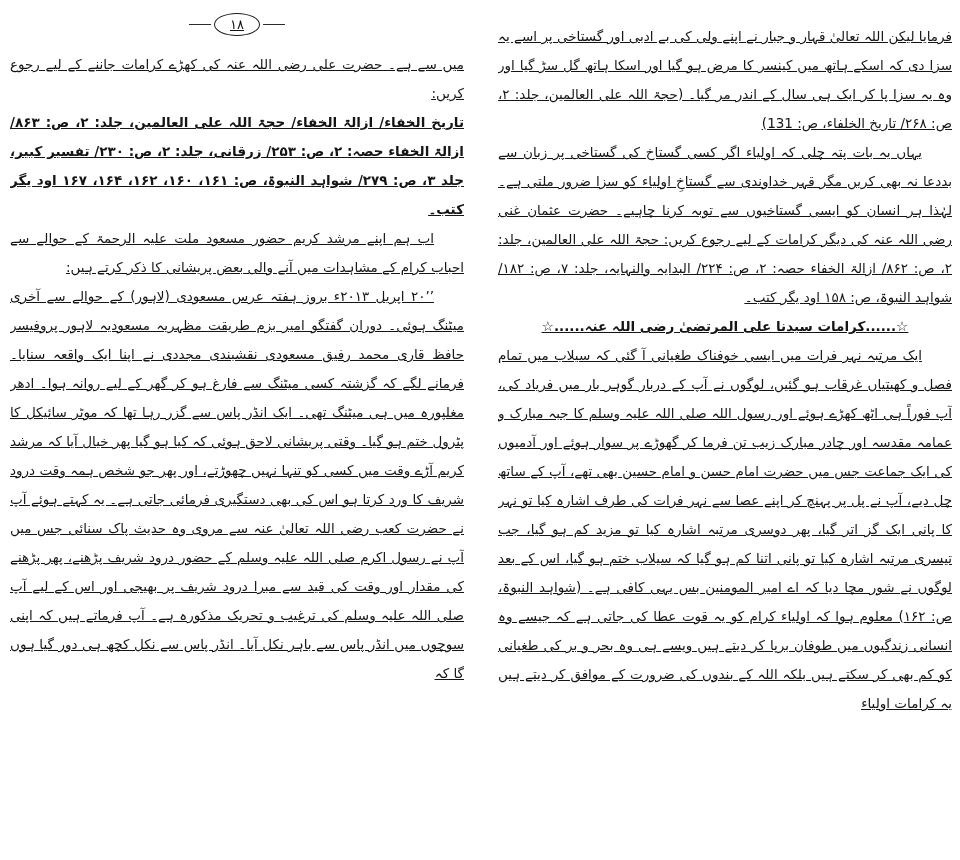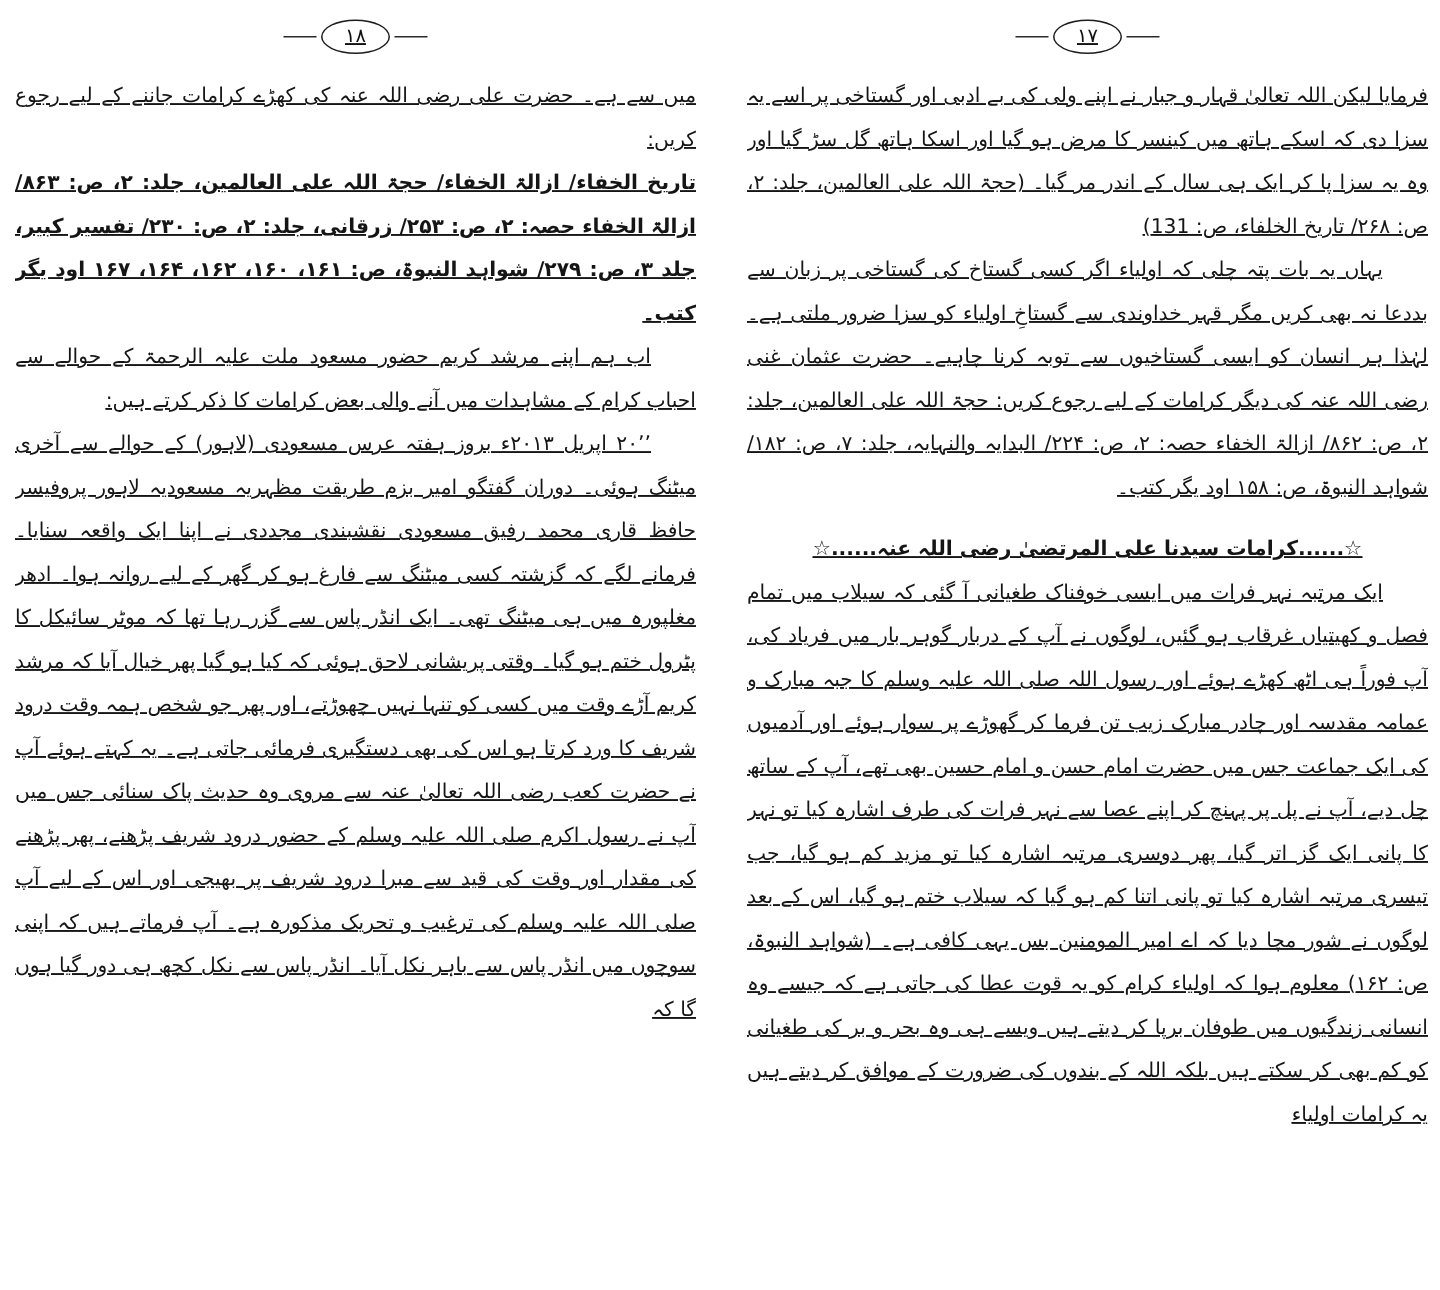--- a/index.html
+++ b/index.html
@@ -54,48 +54,42 @@
     color: #151515;
     overflow: hidden;
   }
   .page-body p { margin: 0; }
   .page-body p.indent { text-indent: 30px; }
   .page-body p.bold { font-weight: bold; }
   .page-body p.heading {
     text-align: center;
     font-weight: bold;
     text-indent: 0;
-    margin-top: 12px;
   }
 </style>
 </head>
 <body>
 
 <div class="spread">
 
   <div class="page page-left">
     <div class="ornament">
       <span class="orn-line"></span>
       <span class="orn-oval">۱۸</span>
       <span class="orn-line"></span>
     </div>
     <div class="page-body">
         <p class="">میں سے ہے۔ حضرت علی رضی اللہ عنہ کی کھڑے کرامات جاننے کے لیے رجوع کریں:</p>
         <p class="bold">تاریخ الخفاء/ ازالۃ الخفاء/ حجۃ اللہ علی العالمین، جلد: ۲، ص: ۸۶۳/ ازالۃ الخفاء حصہ: ۲، ص: ۲۵۳/ زرقانی، جلد: ۲، ص: ۲۳۰/ تفسیر کبیر، جلد ۳، ص: ۲۷۹/ شواہد النبوۃ، ص: ۱۶۱، ۱۶۰، ۱۶۲، ۱۶۴، ۱۶۷ اود یگر کتب۔</p>
-        <p class="indent">اب ہم اپنے مرشد کریم حضور مسعود ملت علیہ الرحمۃ کے حوالے سے احباب کرام کے مشاہدات میں آنے والی بعض کرامات کا ذکر کرتے ہیں:</p>
+        <p class="indent">اب ہم اپنے مرشد کریم حضور مسعود ملت علیہ الرحمۃ کے حوالے سے احباب کرام کے مشاہدات میں آنے والی بعض پریشانی کا ذکر کرتے ہیں:</p>
         <p class="indent">’’۲۰ اپریل ۲۰۱۳ء بروز ہفتہ عرس مسعودی (لاہور) کے حوالے سے آخری میٹنگ ہوئی۔ دوران گفتگو امیر بزم طریقت مظہریہ مسعودیہ لاہور پروفیسر حافظ قاری محمد رفیق مسعودی نقشبندی مجددی نے اپنا ایک واقعہ سنایا۔ فرمانے لگے کہ گزشتہ کسی میٹنگ سے فارغ ہو کر گھر کے لیے روانہ ہوا۔ ادھر مغلپورہ میں ہی میٹنگ تھی۔ ایک انڈر پاس سے گزر رہا تھا کہ موٹر سائیکل کا پٹرول ختم ہو گیا۔ وقتی پریشانی لاحق ہوئی کہ کیا ہو گیا پھر خیال آیا کہ مرشد کریم آڑے وقت میں کسی کو تنہا نہیں چھوڑتے، اور پھر جو شخص ہمہ وقت درود شریف کا ورد کرتا ہو اس کی بھی دستگیری فرمائی جاتی ہے۔ یہ کہتے ہوئے آپ نے حضرت کعب رضی اللہ تعالیٰ عنہ سے مروی وہ حدیث پاک سنائی جس میں آپ نے رسول اکرم صلی اللہ علیہ وسلم کے حضور درود شریف پڑھنے، پھر پڑھنے کی مقدار اور وقت کی قید سے مبرا درود شریف پر بھیجی اور اس کے لیے آپ صلی اللہ علیہ وسلم کی ترغیب و تحریک مذکورہ ہے۔ آپ فرماتے ہیں کہ اپنی سوچوں میں انڈر پاس سے باہر نکل آیا۔ انڈر پاس سے نکل کچھ ہی دور گیا ہوں گا کہ</p>
       </div>
   </div>
 
   <div class="page page-right">
-    <div class="ornament">
-      <span class="orn-line"></span>
-      <span class="orn-oval">۱۷</span>
-      <span class="orn-line"></span>
-    </div>
     <div class="page-body">
         <p class="">فرمایا لیکن اللہ تعالیٰ قہار و جبار نے اپنے ولی کی بے ادبی اور گستاخی پر اسے یہ سزا دی کہ اسکے ہاتھ میں کینسر کا مرض ہو گیا اور اسکا ہاتھ گل سڑ گیا اور وہ یہ سزا پا کر ایک ہی سال کے اندر مر گیا۔ (حجۃ اللہ علی العالمین، جلد: ۲، ص: ۲۶۸/ تاریخ الخلفاء، ص: 131)</p>
         <p class="indent">یہاں یہ بات پتہ چلی کہ اولیاء اگر کسی گستاخ کی گستاخی پر زبان سے بددعا نہ بھی کریں مگر قہر خداوندی سے گستاخِ اولیاء کو سزا ضرور ملتی ہے۔ لہٰذا ہر انسان کو ایسی گستاخیوں سے توبہ کرنا چاہیے۔ حضرت عثمان غنی رضی اللہ عنہ کی دیگر کرامات کے لیے رجوع کریں: حجۃ اللہ علی العالمین، جلد: ۲، ص: ۸۶۲/ ازالۃ الخفاء حصہ: ۲، ص: ۲۲۴/ البدایہ والنہایہ، جلد: ۷، ص: ۱۸۲/ شواہد النبوۃ، ص: ۱۵۸ اود یگر کتب۔</p>
         <p class="heading bold">☆......کرامات سیدنا علی المرتضیٰ رضی اللہ عنہ......☆</p>
         <p class="indent">ایک مرتبہ نہر فرات میں ایسی خوفناک طغیانی آ گئی کہ سیلاب میں تمام فصل و کھیتیاں غرقاب ہو گئیں، لوگوں نے آپ کے دربار گوہر بار میں فریاد کی، آپ فوراً ہی اٹھ کھڑے ہوئے اور رسول اللہ صلی اللہ علیہ وسلم کا جبہ مبارک و عمامہ مقدسہ اور چادر مبارک زیب تن فرما کر گھوڑے پر سوار ہوئے اور آدمیوں کی ایک جماعت جس میں حضرت امام حسن و امام حسین بھی تھے، آپ کے ساتھ چل دیے، آپ نے پل پر پہنچ کر اپنے عصا سے نہر فرات کی طرف اشارہ کیا تو نہر کا پانی ایک گز اتر گیا، پھر دوسری مرتبہ اشارہ کیا تو مزید کم ہو گیا، جب تیسری مرتبہ اشارہ کیا تو پانی اتنا کم ہو گیا کہ سیلاب ختم ہو گیا، اس کے بعد لوگوں نے شور مچا دیا کہ اے امیر المومنین بس یہی کافی ہے۔ (شواہد النبوۃ، ص: ۱۶۲) معلوم ہوا کہ اولیاء کرام کو یہ قوت عطا کی جاتی ہے کہ جیسے وہ انسانی زندگیوں میں طوفان برپا کر دیتے ہیں ویسے ہی وہ بحر و بر کی طغیانی کو کم بھی کر سکتے ہیں بلکہ اللہ کے بندوں کی ضرورت کے موافق کر دیتے ہیں یہ کرامات اولیاء</p>
       </div>
   </div>
 
 </div>
 

